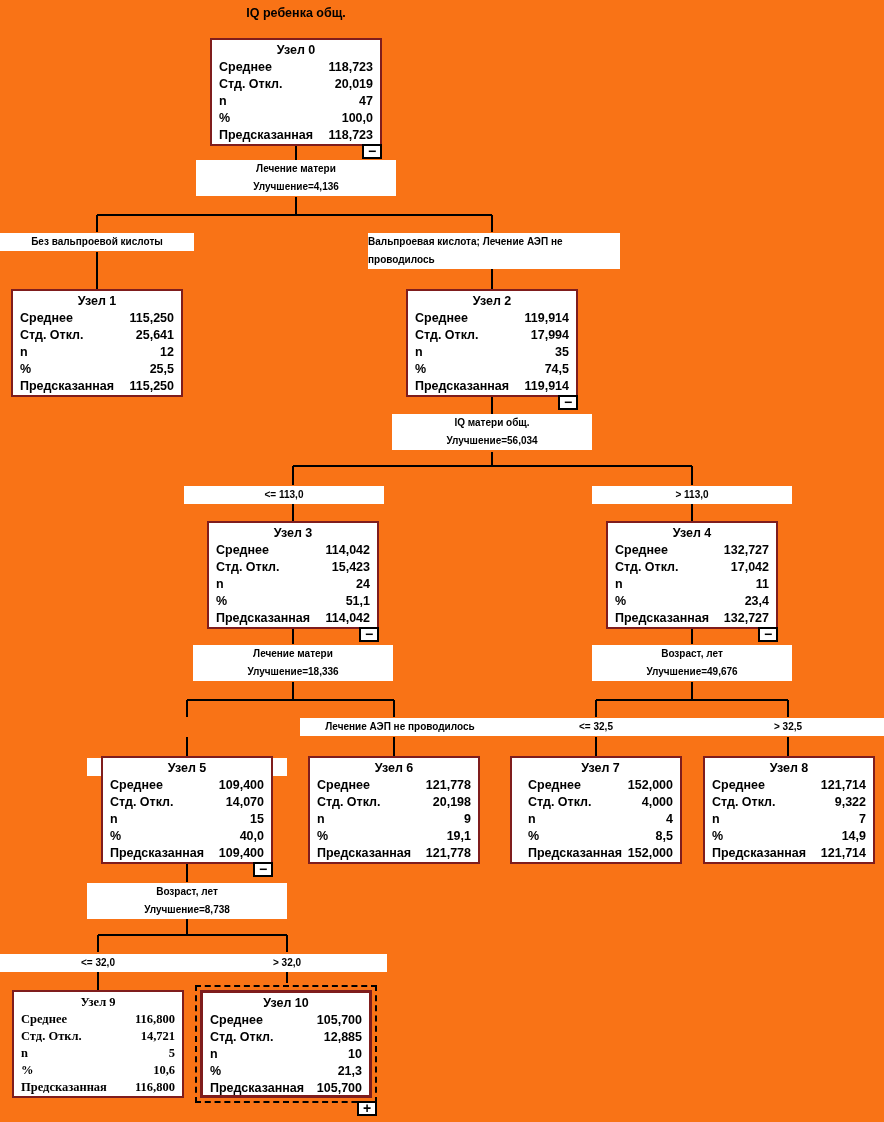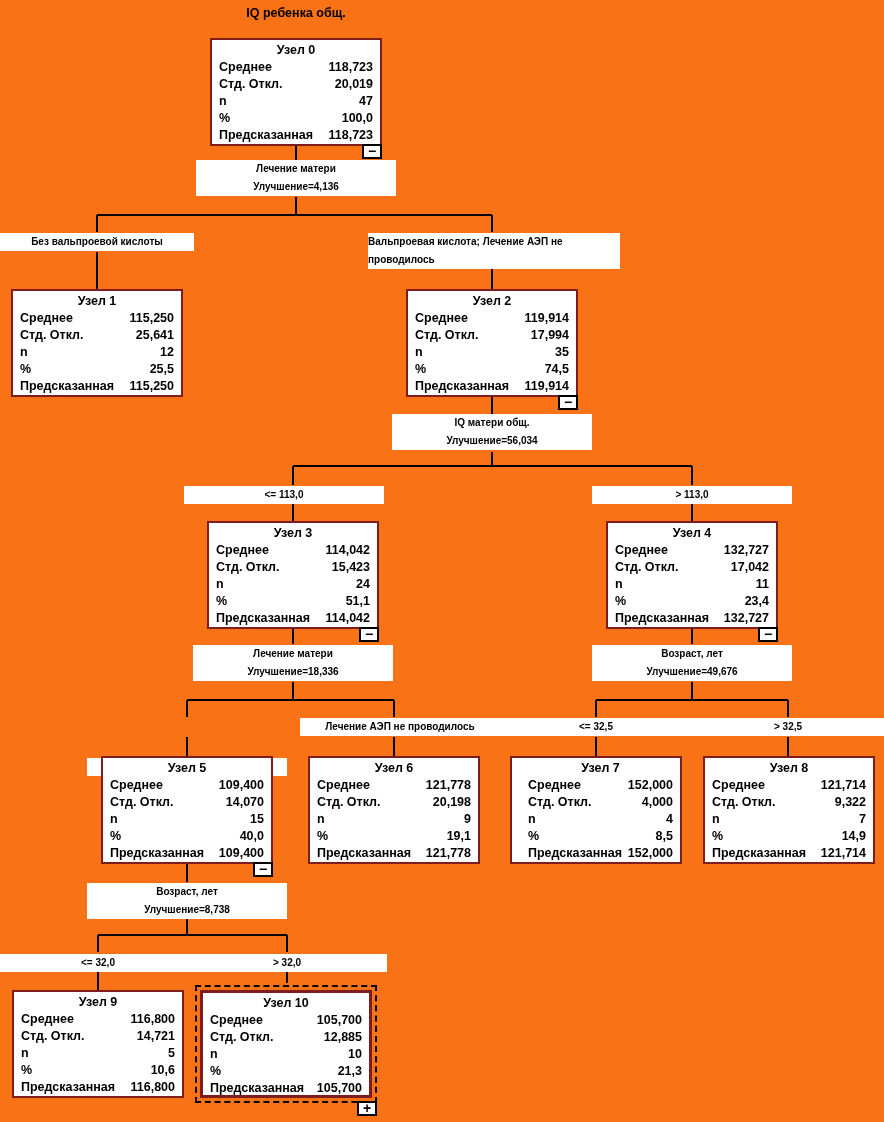--- a/index.html
+++ b/index.html
@@ -330,21 +330,21 @@
     <div class="nrow">
         <span>%</span>
         <span class="nval">14,9</span>
       </div>
     <div class="nrow">
         <span>Предсказанная</span>
         <span class="nval">121,714</span>
       </div>
   </div>
 
-  <div class="node" style="left:12px;top:990px;">
+  <div class="node" style="left:12px;top:990px;font-family:Liberation Serif, serif;">
     <div class="ntitle">Узел 9</div>
     <div class="nrow">
         <span>Среднее</span>
         <span class="nval">116,800</span>
       </div>
     <div class="nrow">
         <span>Стд. Откл.</span>
         <span class="nval">14,721</span>
       </div>
     <div class="nrow">

